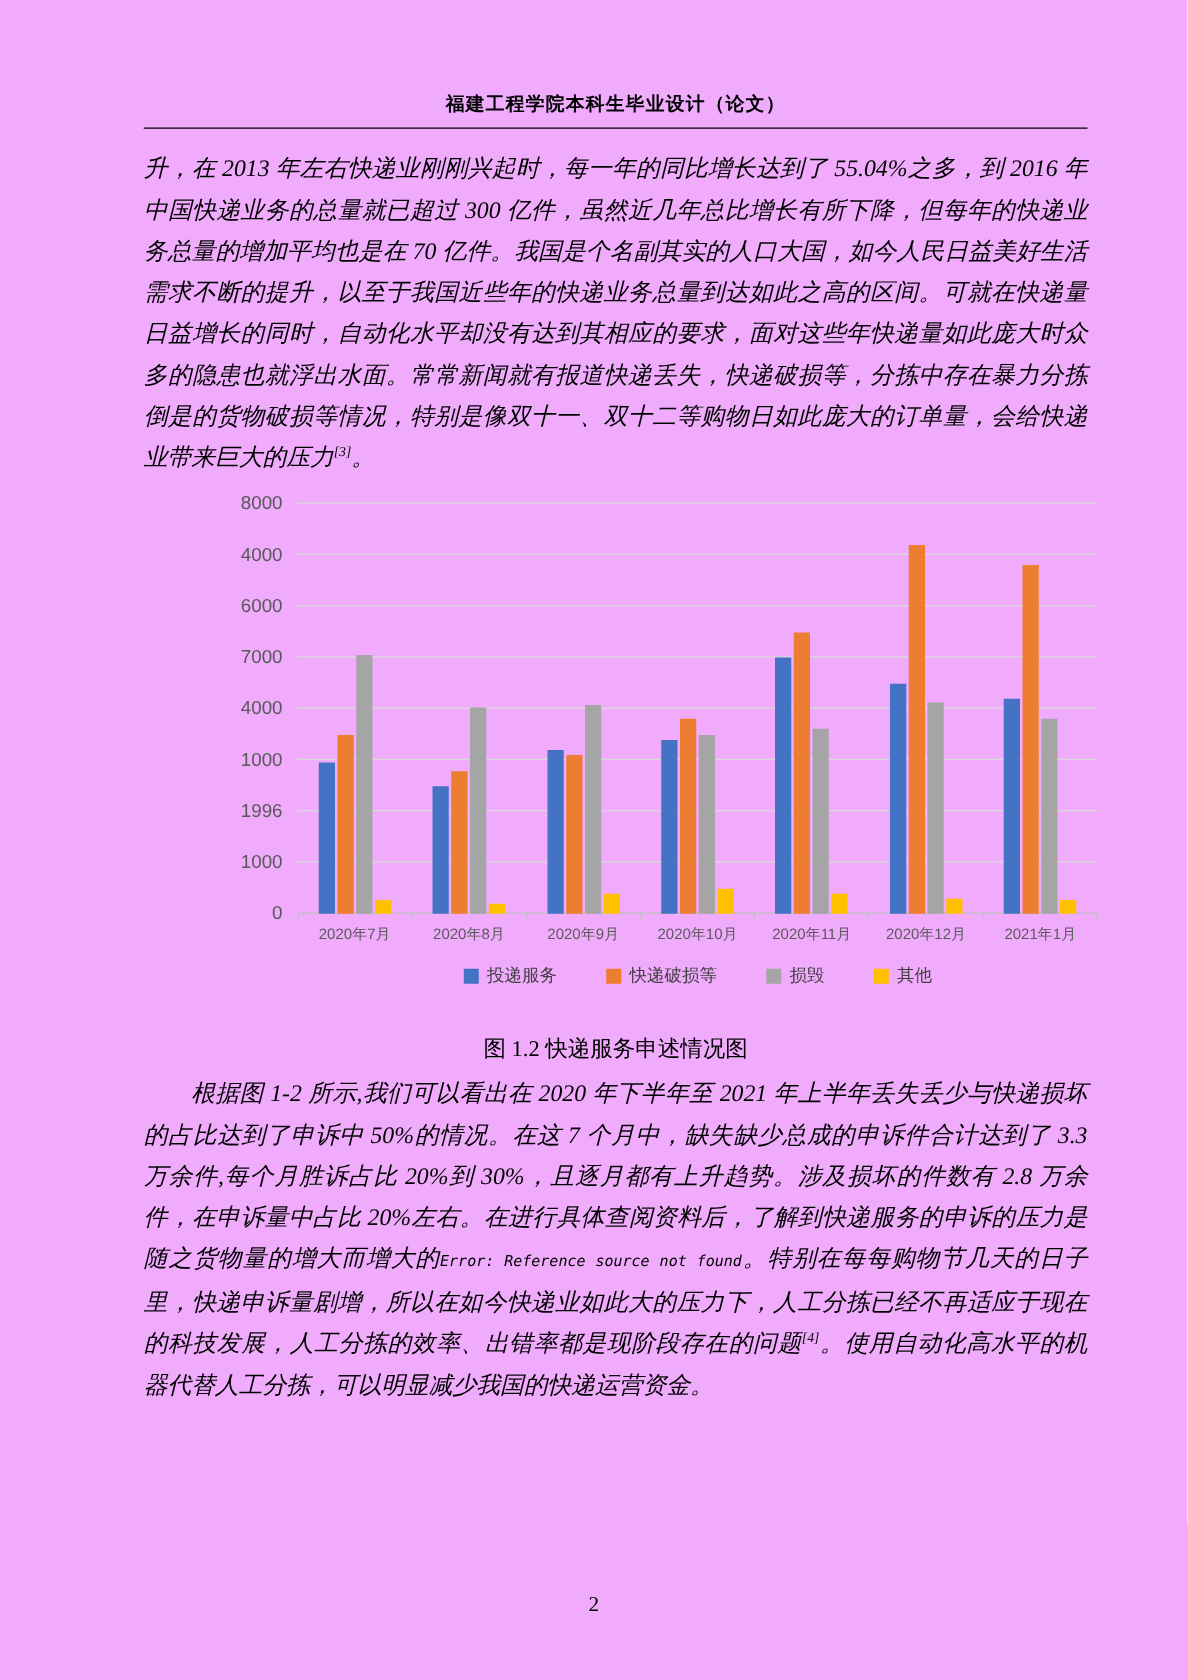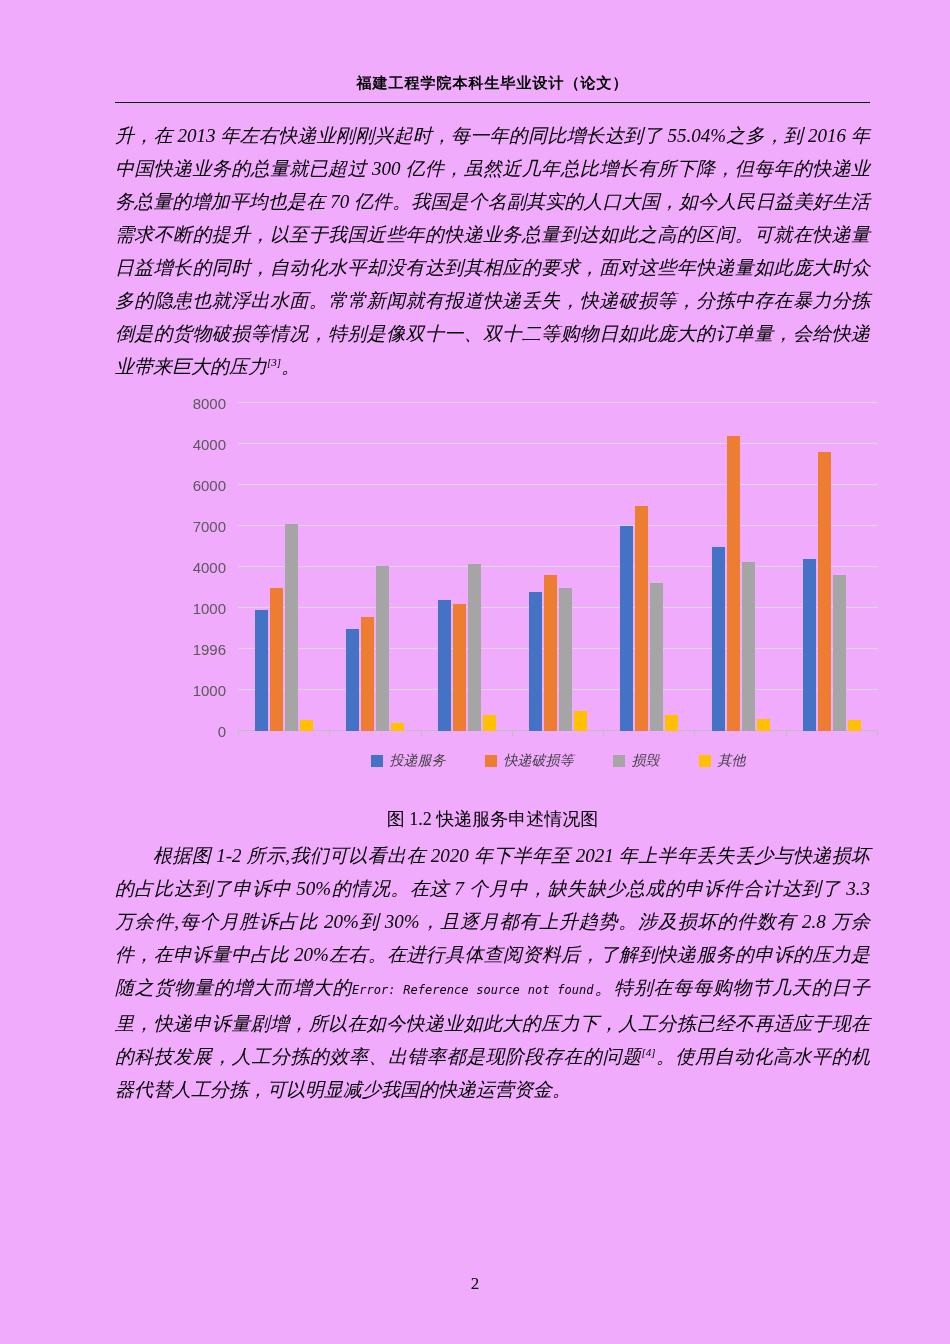--- a/index.html
+++ b/index.html
@@ -26,21 +26,21 @@
   .gridline { position:absolute; left:0; right:0; height:1px; background:#D9D9D9; }
   .gridline.baseline { background:#BFBFBF; }
   .groups { position:absolute; left:0; right:0; top:0; bottom:0; display:flex; }
   .bar-group { flex:1; display:flex; align-items:flex-end; justify-content:center; gap:2px; }
   .bar { width:13px; }
   .ticks { display:flex; margin-left:55px; height:5px; border-right:1px solid #BFBFBF; }
   .tick-cell { flex:1; border-left:1px solid #BFBFBF; }
   .x-labels { display:flex; margin-left:55px; margin-top:3px; }
   .xlabel { flex:1; text-align:center; font-family:"Liberation Sans",sans-serif; font-size:12px; color:#595959; }
   .legend { display:flex; justify-content:center; gap:39px; margin:16px 0 0 55px;
-            font-family:"Liberation Sans",sans-serif; font-size:14px; color:#404040;font-style:italic; }
+            font-family:"Liberation Sans",sans-serif; font-size:14px; color:#404040; }
   .legend-item { display:flex; align-items:center; gap:7px; }
   .swatch { width:12px; height:12px; flex:0 0 auto; }
   .caption { text-align:center; font-size:18px; margin-top:37px; }
   .para2 { margin-top:8px; }
   .page-number { position:absolute; left:0; right:0; bottom:50px; text-align:center; font-size:17px; }
 </style>
 </head>
 <body>
 
 <div class="page">
@@ -124,20 +124,29 @@
       </div>
       <div class="ticks" id="ticks">
           <div class="tick-cell"></div>
           <div class="tick-cell"></div>
           <div class="tick-cell"></div>
           <div class="tick-cell"></div>
           <div class="tick-cell"></div>
           <div class="tick-cell"></div>
           <div class="tick-cell"></div>
         </div>
+      <div class="x-labels" id="x-labels">
+          <div class="xlabel">2020年7月</div>
+          <div class="xlabel">2020年8月</div>
+          <div class="xlabel">2020年9月</div>
+          <div class="xlabel">2020年10月</div>
+          <div class="xlabel">2020年11月</div>
+          <div class="xlabel">2020年12月</div>
+          <div class="xlabel">2021年1月</div>
+        </div>
       <div class="legend" id="legend">
           <div class="legend-item">
             <span class="swatch" style="background: rgb(68, 114, 196);"></span>
             <span>投递服务</span>
           </div>
           <div class="legend-item">
             <span class="swatch" style="background: rgb(237, 125, 49);"></span>
             <span>快递破损等</span>
           </div>
           <div class="legend-item">

